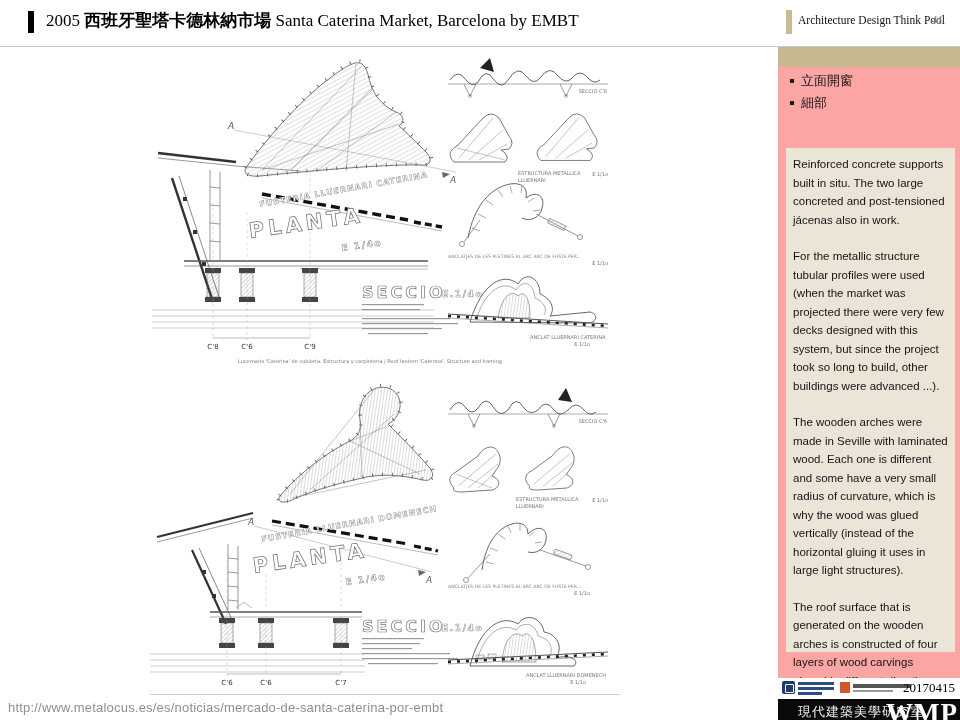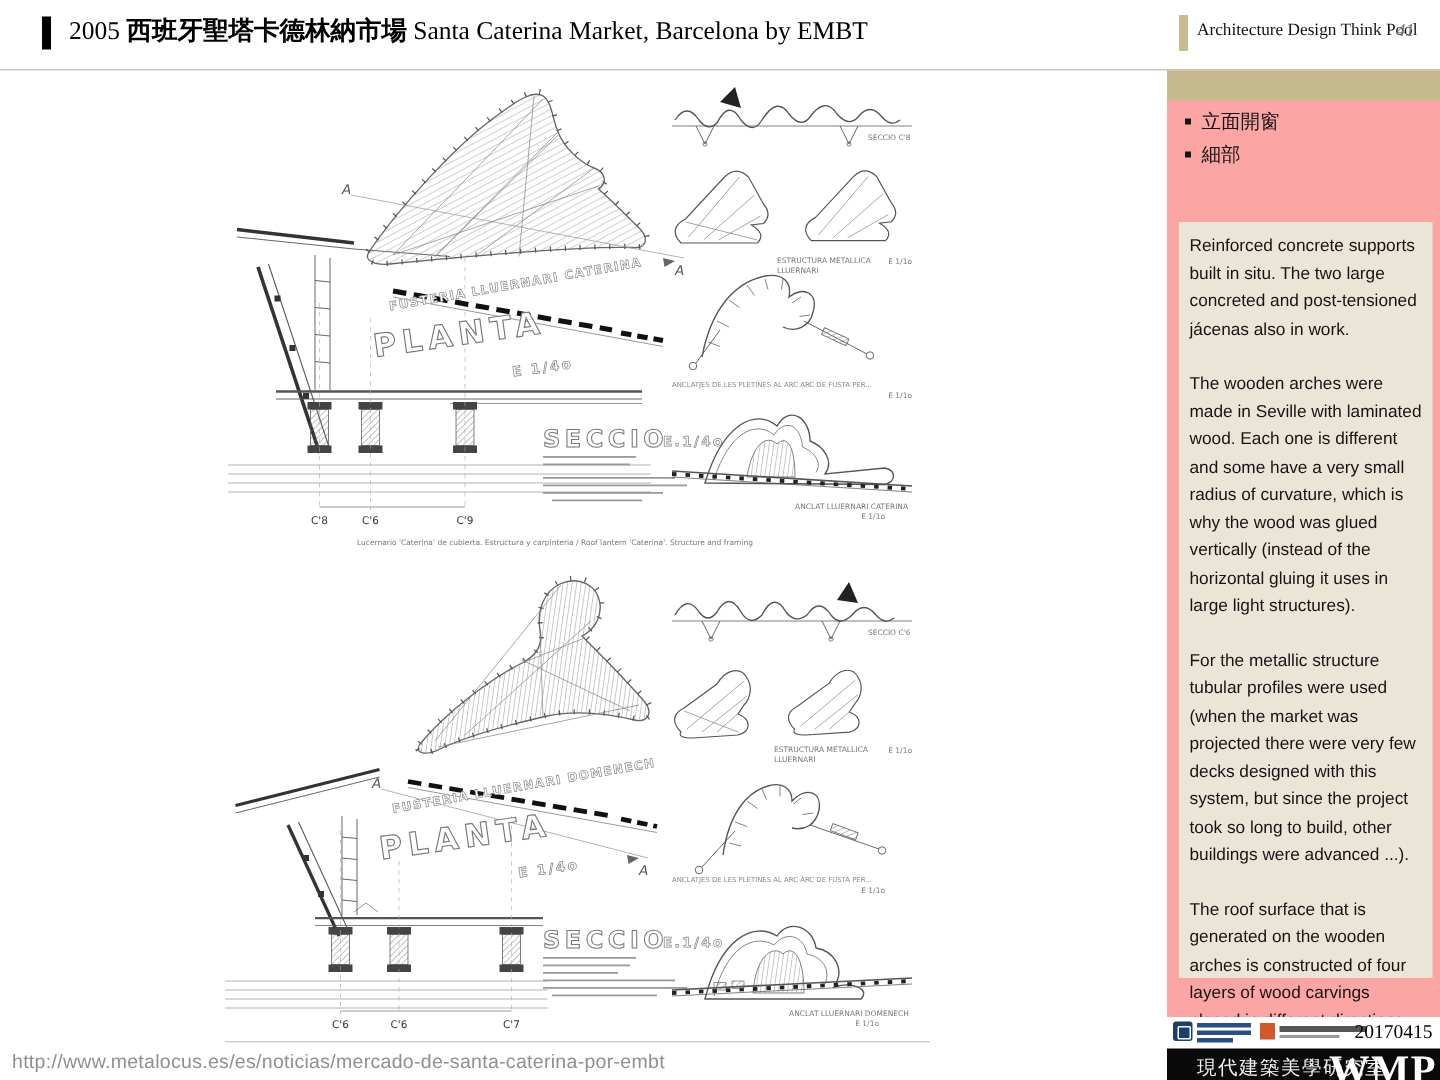--- a/index.html
+++ b/index.html
@@ -332,22 +332,22 @@
       <span class="sq"></span>
       <span>立面開窗</span>
     </div>
     <div class="sb-bullet">
       <span class="sq"></span>
       <span>細部</span>
     </div>
   </div>
   <div class="sb-panel">
     <p>Reinforced concrete supports built in situ.  The two large concreted and post-tensioned jácenas also in work.</p>
+    <p>For the metallic structure tubular profiles were used (when the market was projected there were very few decks designed with this system,  but since the project took so long to build, other buildings were advanced ...).</p>
     <p>The wooden arches were made in Seville  with laminated wood. Each one is different and some have a very small radius of curvature, which is why the wood was glued vertically (instead of the horizontal gluing it uses in large light structures).</p>
-    <p>For the metallic structure tubular profiles were used (when the market was projected there were very few decks designed with this system,  but since the project took so long to build, other buildings were advanced ...).</p>
     <p>The roof surface that is generated on the wooden arches is constructed of four layers of wood carvings placed in different directions: two layers, thermal insulation of rock wool and two layers.</p>
   </div>
   <div class="sb-logoband">
     <span class="logo1-icon"></span>
     <span class="logo1-txt">
         <i></i>
         <i></i>
         <i style="width:24px"></i>
       </span>
     <span class="logo2-icon"></span>

